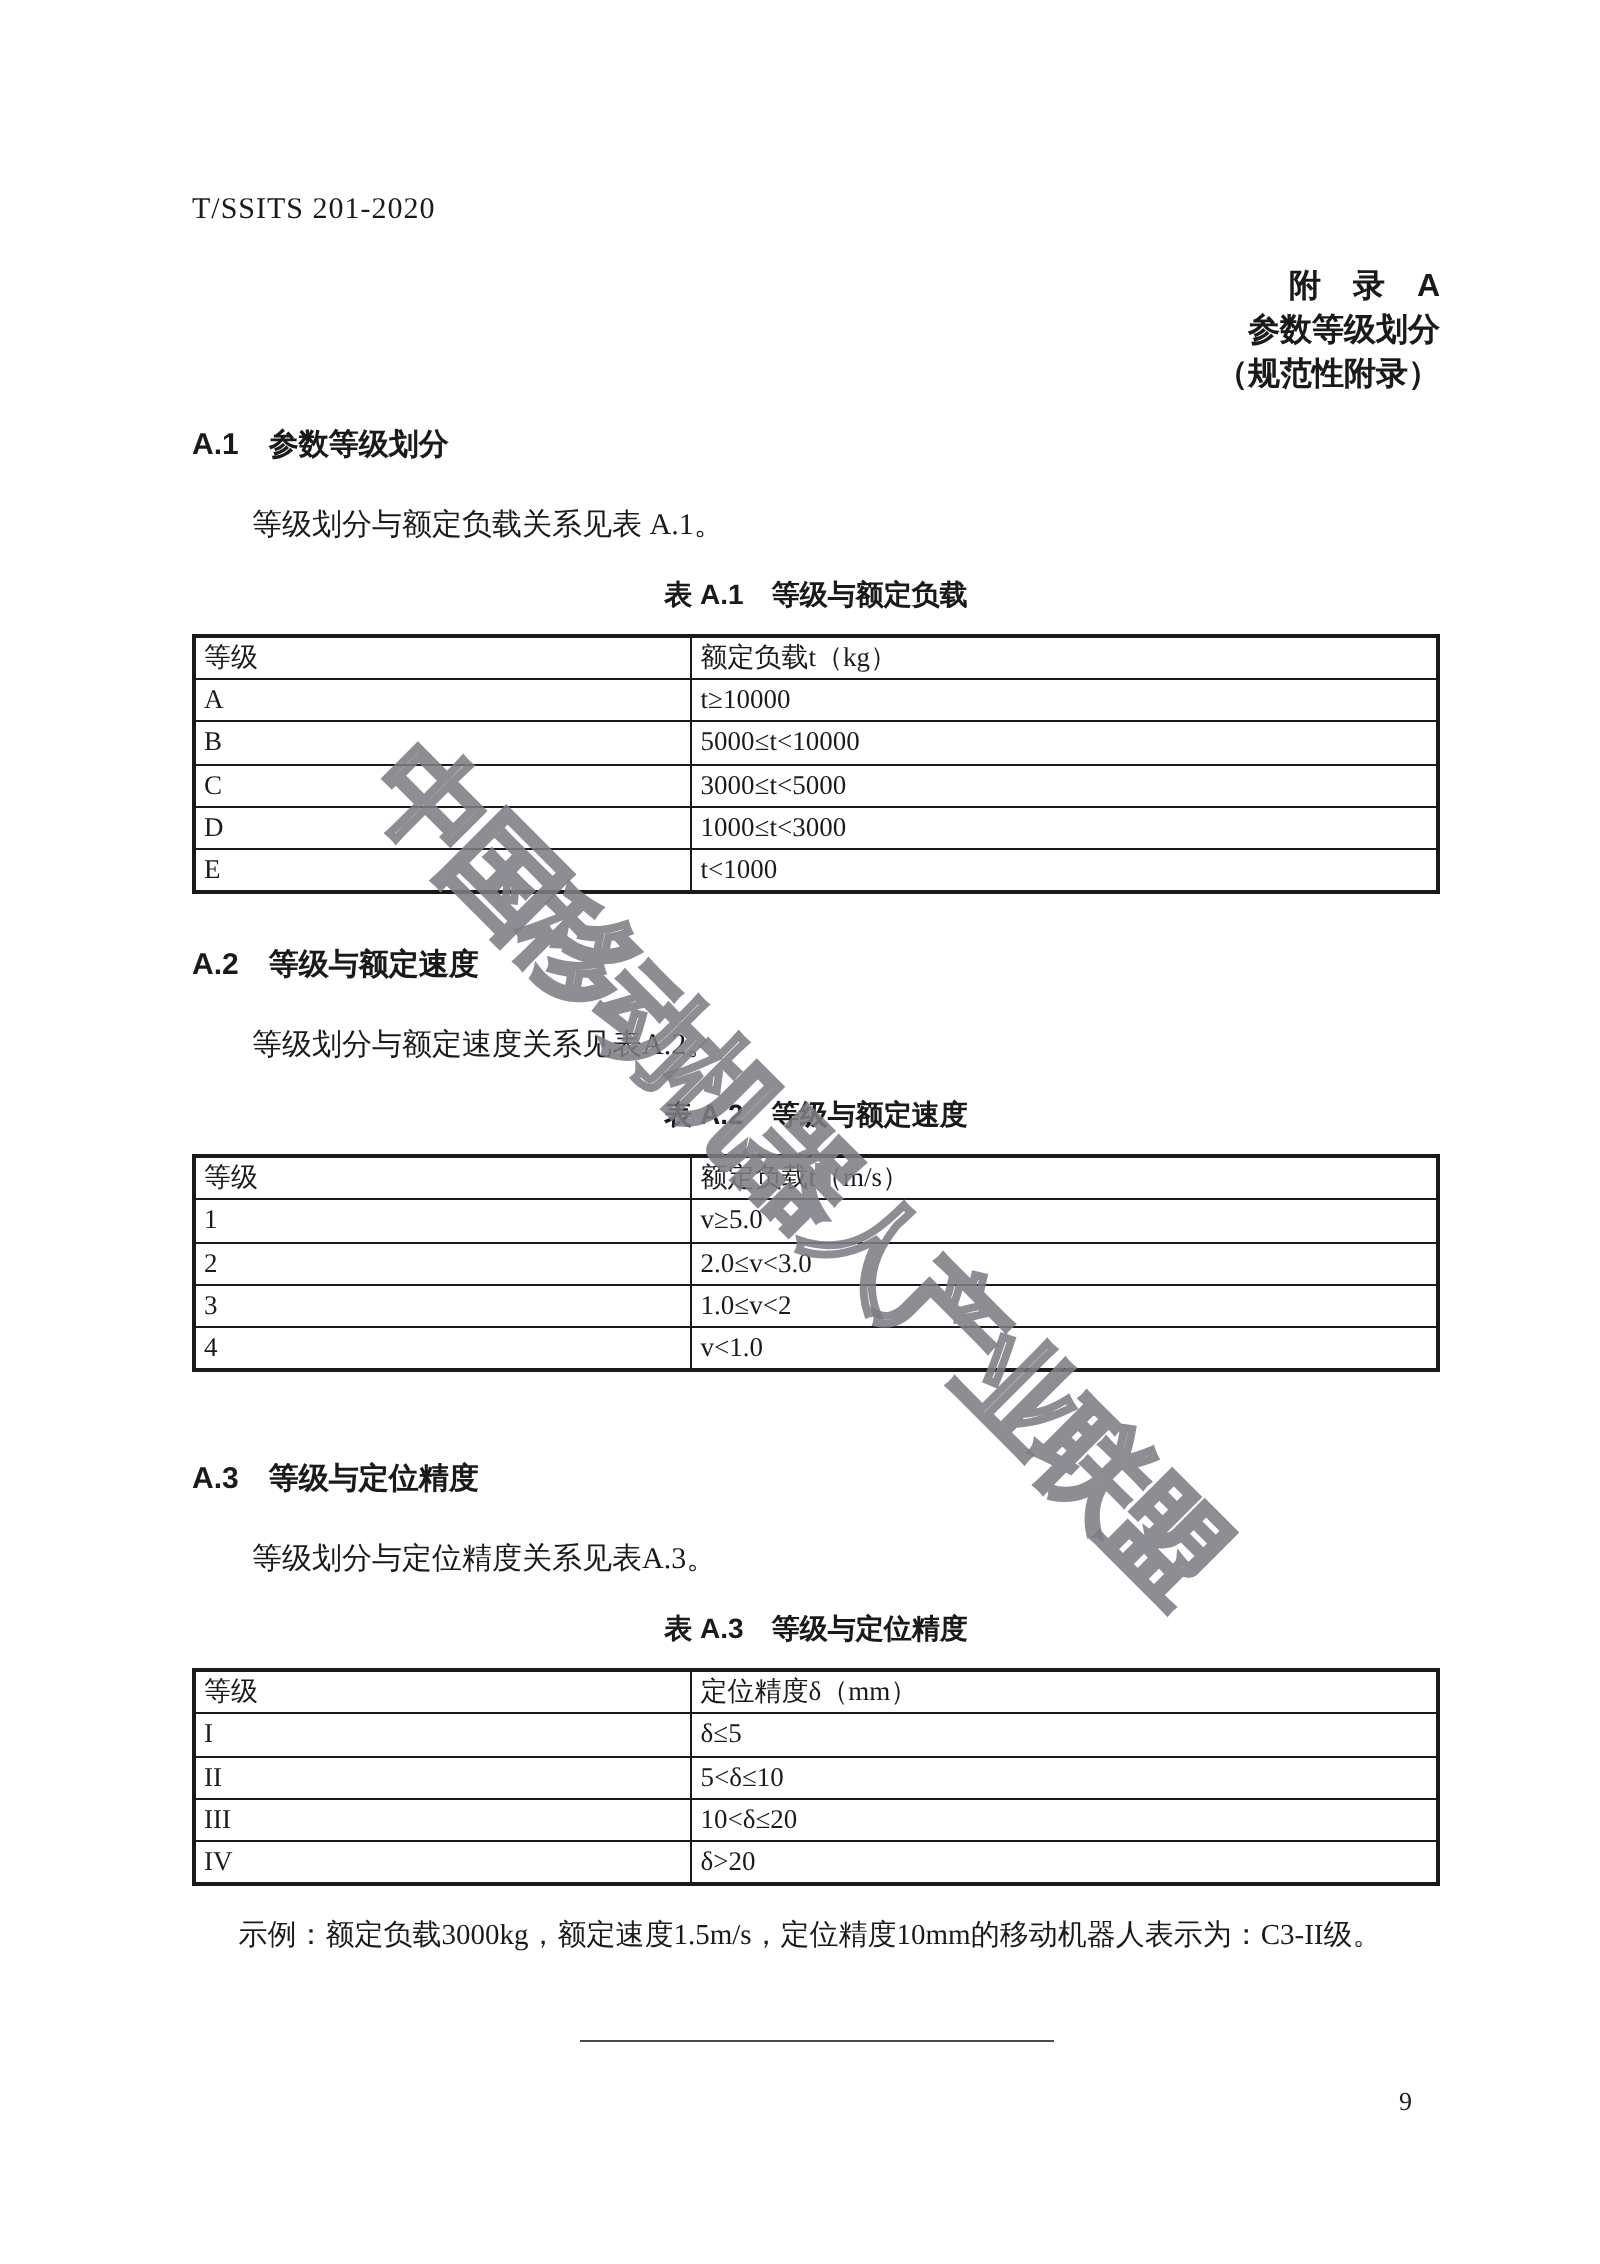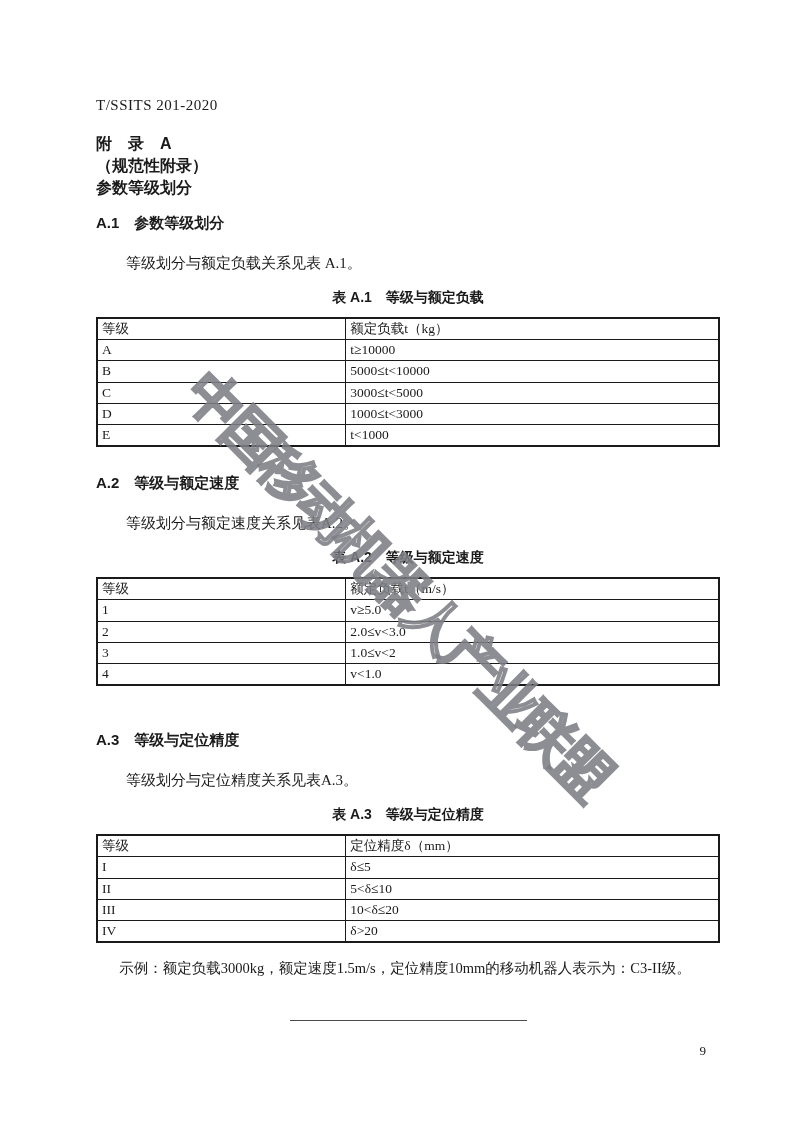--- a/index.html
+++ b/index.html
@@ -16,21 +16,21 @@
     width: 800px; height: 1132px;
     padding: 97px 80px 0 96px;
   }
   .doc-header {
     font-size: 15px;
     line-height: 16px;
     letter-spacing: 0.5px;
   }
   .title-block {
     margin-top: 20px;
-    text-align: left;
+    text-align: right;
     font-family: "Liberation Sans", "DejaVu Sans", sans-serif;
     font-weight: bold;
     font-size: 16px;
     line-height: 22px;
   }
   .sec-heading {
     font-family: "Liberation Sans", "DejaVu Sans", sans-serif;
     font-weight: bold;
     font-size: 15px;
     line-height: 17px;
@@ -107,22 +107,22 @@
 <body>
 
 <div class="page">
 
   <div class="watermark">中国移动机器人产业联盟</div>
 
   <div class="doc-header">T/SSITS 201-2020</div>
 
   <div class="title-block">
     <div>附　录　A</div>
+    <div>参数等级划分</div>
     <div>（规范性附录）</div>
-    <div>参数等级划分</div>
   </div>
 
   <div class="sec-heading h1">A.1　参数等级划分</div>
   <p class="intro">等级划分与额定负载关系见表 A.1。</p>
   <div class="tbl-caption">表 A.1　等级与额定负载</div>
   <table class="tbl">
     <thead>
       <tr>
         <th>等级</th>
         <th>额定负载t（kg）</th>

